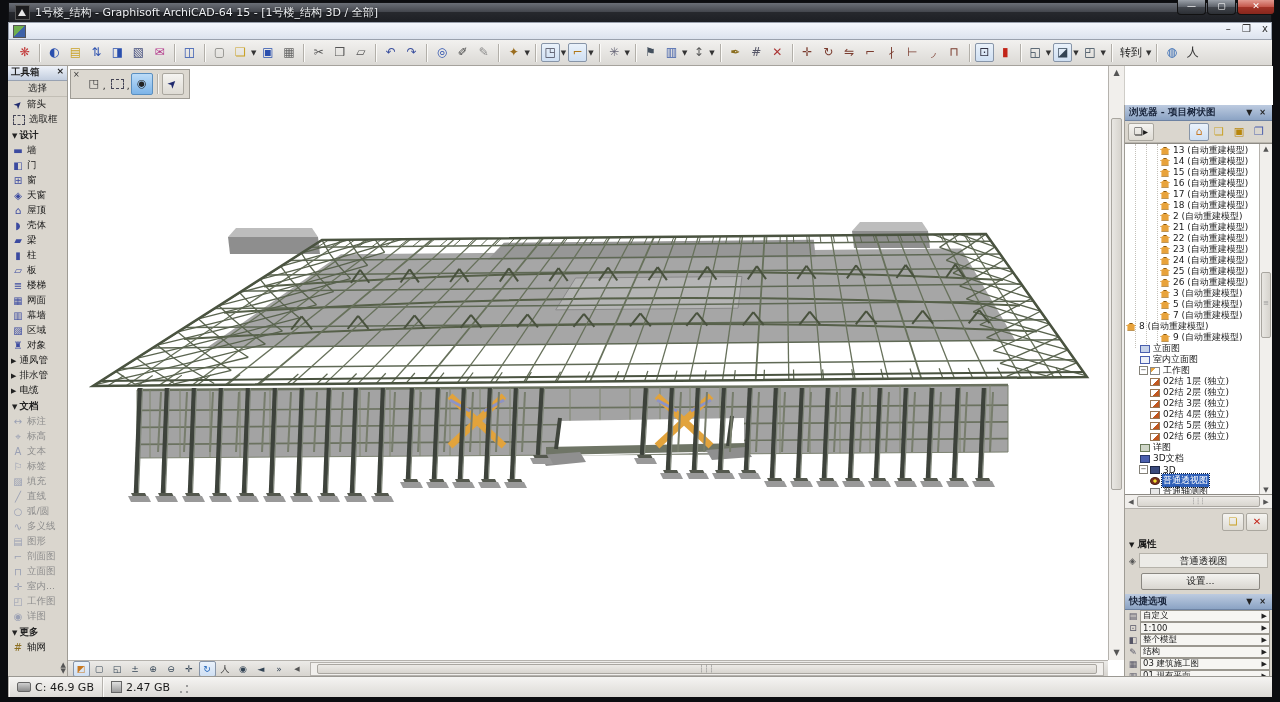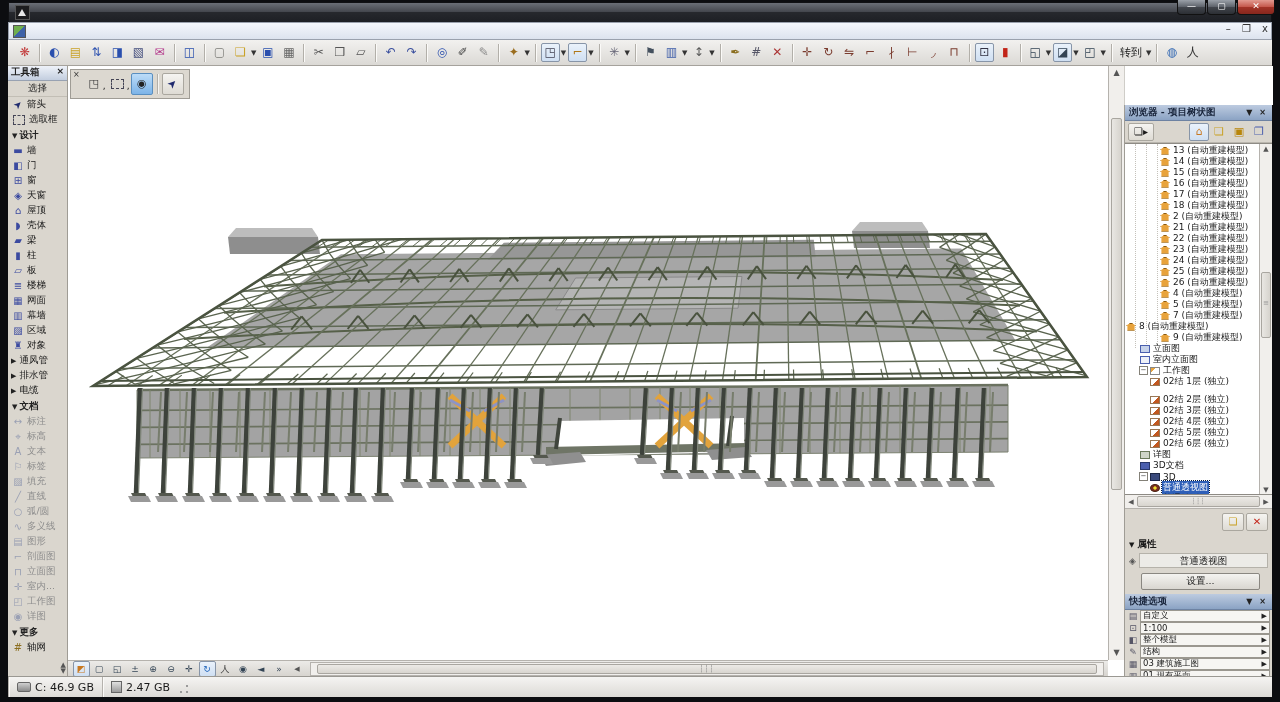--- a/index.html
+++ b/index.html
@@ -154,20 +154,21 @@
     background:
       radial-gradient(circle at 9px 3px,#9a9a9a 1px,transparent 1.5px),
       radial-gradient(circle at 9px 9px,#9a9a9a 1px,transparent 1.5px),
       radial-gradient(circle at 3px 9px,#9a9a9a 1px,transparent 1.5px)}
 </style>
 </head>
 <body>
 
 <div class="abs" id="titlebar">
   <div class="logo"></div>
+  <div class="ttl">1号楼_结构 - Graphisoft ArchiCAD-64 15 - [1号楼_结构 3D / 全部]</div>
 </div>
 <div class="winbtns" id="winbtns">
     <div class="winbtn">—</div>
     <div class="winbtn">▢</div>
     <div class="winbtn close">✕</div>
   </div>
 
 <div class="abs" id="menubar">
   <div class="mdiicon"></div>
 </div>
@@ -1003,21 +1004,21 @@
         <div class="trow" style="padding-left: 34px;">
           <span class="ticon ticon-story"></span>
           <span class="lbl">25  (自动重建模型)</span>
         </div>
         <div class="trow" style="padding-left: 34px;">
           <span class="ticon ticon-story"></span>
           <span class="lbl">26  (自动重建模型)</span>
         </div>
         <div class="trow" style="padding-left: 34px;">
           <span class="ticon ticon-story"></span>
-          <span class="lbl">4  (自动重建模型)</span>
+          <span class="lbl">3  (自动重建模型)</span>
         </div>
         <div class="trow" style="padding-left: 34px;">
           <span class="ticon ticon-story"></span>
           <span class="lbl">5  (自动重建模型)</span>
         </div>
         <div class="trow" style="padding-left: 34px;">
           <span class="ticon ticon-story"></span>
           <span class="lbl">7  (自动重建模型)</span>
         </div>
         <div class="trow" style="">
@@ -1038,21 +1039,21 @@
         </div>
         <div class="trow" style="padding-left: 14px;">
           <span class="expbox">−</span>
           <span class="ticon ticon-worksheet"></span>
           <span class="lbl">工作图</span>
         </div>
         <div class="trow" style="padding-left: 24px;">
           <span class="ticon ticon-worksheet-item"></span>
           <span class="lbl">02结 1层 (独立)</span>
         </div>
-        <div class="trow" style="padding-left: 24px; margin-top: 7px;">
+        <div class="trow" style="padding-left: 24px;">
           <span class="ticon ticon-worksheet-item"></span>
           <span class="lbl">02结 2层 (独立)</span>
         </div>
         <div class="trow" style="padding-left: 24px;">
           <span class="ticon ticon-worksheet-item"></span>
           <span class="lbl">02结 3层 (独立)</span>
         </div>
         <div class="trow" style="padding-left: 24px;">
           <span class="ticon ticon-worksheet-item"></span>
           <span class="lbl">02结 4层 (独立)</span>

